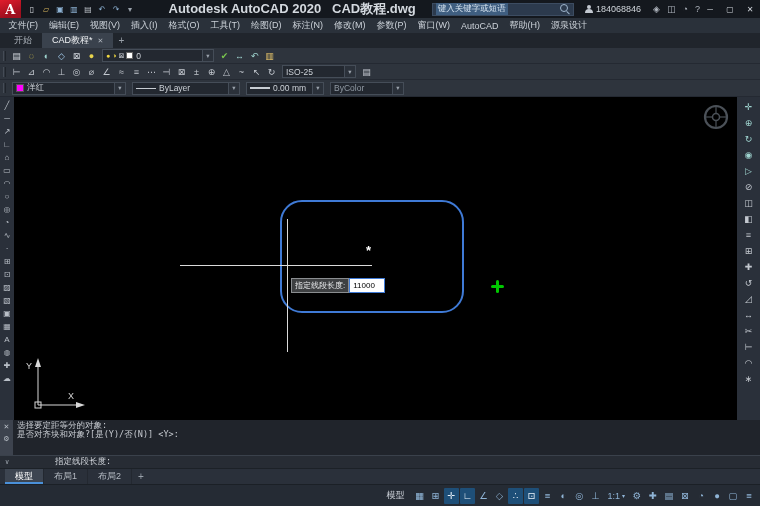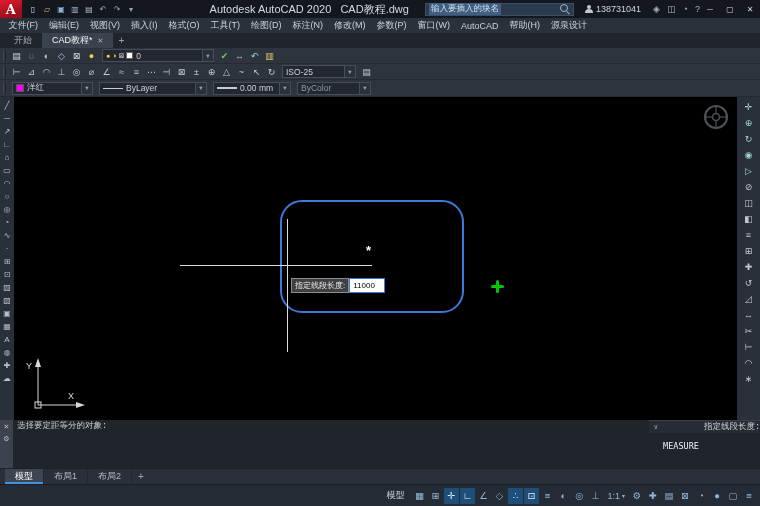--- a/index.html
+++ b/index.html
@@ -7,21 +7,21 @@
   body { font-family:"Liberation Sans","DejaVu Sans",sans-serif; background:#11151a; }
   .app { width:760px; height:506px; display:flex; flex-direction:column; background:#1e232b; }
 
   
   .titlebar { height:18px; background:#14181e; display:flex; align-items:center; color:#c2c8d0; flex:0 0 auto; }
   .logo { width:22px; height:18px; display:flex; align-items:center; justify-content:center;
           background:linear-gradient(160deg,#e11c2c 0%,#9e0f1e 75%); color:#fff; font-size:13px; font-weight:bold;
           font-family:"DejaVu Serif",serif; }
   .qat { display:flex; align-items:center; gap:1px; margin-left:5px; }
   .qat-icon { width:13px; height:14px; display:flex; align-items:center; justify-content:center; font-size:8px; cursor:default; }
-  .win-title { font-size:11px; color:#d4d9df; margin-left:72px; white-space:pre; }
+  .win-title { font-size:13px; color:#d4d9df; margin-left:32px; white-space:pre;font-weight:bold; }
   .search-box { display:flex; align-items:center; margin-left:16px; width:152px; height:13px;
                 background:#2c3a4d; border:1px solid #3c4c61; padding:0 3px; }
   .search-text { font-size:8.5px; color:#d5e2ee; background:#3f5e80; padding:0 2px; white-space:nowrap; }
   .search-icon { margin-left:auto; position:relative; width:10px; height:10px; }
   .search-icon::before { content:""; position:absolute; left:0; top:0; width:6px; height:6px;
                          border:1.3px solid #9fb6cd; border-radius:50%; }
   .search-icon::after { content:""; position:absolute; left:6.5px; top:6.5px; width:3.5px; height:1.4px;
                         background:#9fb6cd; transform:rotate(45deg); transform-origin:0 0; }
   .account { display:flex; align-items:center; gap:3px; margin-left:10px; font-size:9px; color:#d0d5db; }
   .user-icon { position:relative; width:9px; height:9px; display:inline-block; }
@@ -52,21 +52,21 @@
   .dd { height:13px; background:#232830; border:1px solid #454d58; display:flex; align-items:center;
         font-size:8.5px; color:#ccd1d7; padding-left:3px; margin:0 3px; flex:0 0 auto; }
   .dd-label { white-space:nowrap; }
   .arrow { margin-left:auto; width:11px; height:100%; display:flex; align-items:center; justify-content:center;
            color:#9aa2ac; font-size:6.5px; border-left:1px solid #454d58; background:#2b313a; }
   .arrow::before { content:"▾"; }
   .layer-dd { width:112px; }
   .layer-ind { font-size:7px; margin-right:2px; }
   .chip { width:7px; height:7px; border:1px solid #666; margin-right:3px; flex:0 0 auto; }
   .dim-dd { width:74px; }
-  .color-dd { width:81px;text-align:right; }
+  .color-dd { width:114px;text-align:right; }
   .lt-dd { width:108px; }
   .lw-dd { width:78px; }
   .ps-dd { width:74px; }
   .ps-dd .dd-label { color:#9099a3; }
   .swatch { width:8px; height:8px; border:1px solid #555; margin-right:3px; flex:0 0 auto; }
   .line-preview { width:20px; height:1px; background:#c8cdd3; margin-right:3px; flex:0 0 auto; }
   .line-preview.thick { height:2px; }
 
   
   .workspace { height:323px; display:flex; flex:0 0 auto; }
@@ -87,21 +87,21 @@
                display:flex; align-items:center; padding:0 3px; white-space:nowrap; }
   .tip-value { background:#ffffff; border:1px solid #3f7ad6; color:#000; font-size:8px;
                display:flex; align-items:center; padding:0 3px; min-width:36px; }
   .block-marker { position:absolute; left:477px; top:183px; width:13px; height:13px; }
   .block-marker::before { content:""; position:absolute; left:5px; top:0; width:3px; height:13px; background:var(--mk,#00c800); border-radius:2px; }
   .block-marker::after  { content:""; position:absolute; top:5px; left:0; width:13px; height:3px; background:var(--mk,#00c800); border-radius:2px; }
   .ucs { position:absolute; left:10px; top:258px; }
   .navwheel { position:absolute; left:688px; top:6px; }
 
   
-  .cmdwindow { height:48px; display:flex; flex-direction:row; background:#20242b; flex:0 0 auto; }
+  .cmdwindow { height:48px; display:flex; flex-direction:column; background:#20242b; flex:0 0 auto; }
   .cmd-top { flex:1; display:flex; }
   .cmd-gutter { width:13px; background:#3d434e; display:flex; flex-direction:column; align-items:center;
                 padding-top:3px; gap:4px; font-size:7px; color:#b6bcc4; }
   .cmd-history { flex:1; padding:1px 4px; font-family:"DejaVu Sans Mono",monospace; font-size:8.5px;
                  line-height:8.6px; color:#c6cad0; }
   .cmd-line { white-space:pre; }
   .cmd-input { height:13px; background:#272c34; border-top:1px solid #3a414b; display:flex; align-items:center;
                padding-left:5px; gap:5px; font-family:"DejaVu Sans Mono",monospace; font-size:8.5px; color:#cfd3d9; }
   .recent-icon { font-size:7px; color:#9aa2ab; }
   .cmd-name { color:#eef1f4;margin-top:37px; }
@@ -144,26 +144,26 @@
 
         <span class="qat-icon" style="color: rgb(143, 180, 214);">↶</span>
 
         <span class="qat-icon" style="color: rgb(143, 180, 214);">↷</span>
 
         <span class="qat-icon" style="color: rgb(154, 162, 171);">▾</span>
 
     </div>
     <div class="win-title">Autodesk AutoCAD 2020   CAD教程.dwg</div>
     <div class="search-box">
-      <span class="search-text">输入要插入的块名</span>
+      <span class="search-text">键入关键字或短语</span>
       <span class="search-icon"></span>
     </div>
     <div class="account">
       <span class="user-icon"></span>
-      <span>138731041</span>
+      <span>184068846</span>
     </div>
     <div class="tb-right-icons">
 
         <span>◈</span>
 
         <span>◫</span>
 
         <span>◔</span>
 
         <span>?</span>
@@ -463,20 +463,21 @@
 
           <span>⚙</span>
 
       </div>
       <div class="cmd-history">
 
           <div class="cmd-line">选择要定距等分的对象:</div>
 
 
 
+          <div class="cmd-line">是否对齐块和对象?[是(Y)/否(N)] &lt;Y&gt;:</div>
 
       </div>
     </div>
     <div class="cmd-input">
       <span class="recent-icon">∨</span>
       <span class="cmd-name">MEASURE</span>
       <span>指定线段长度:</span>
     </div>
   </div>
 

